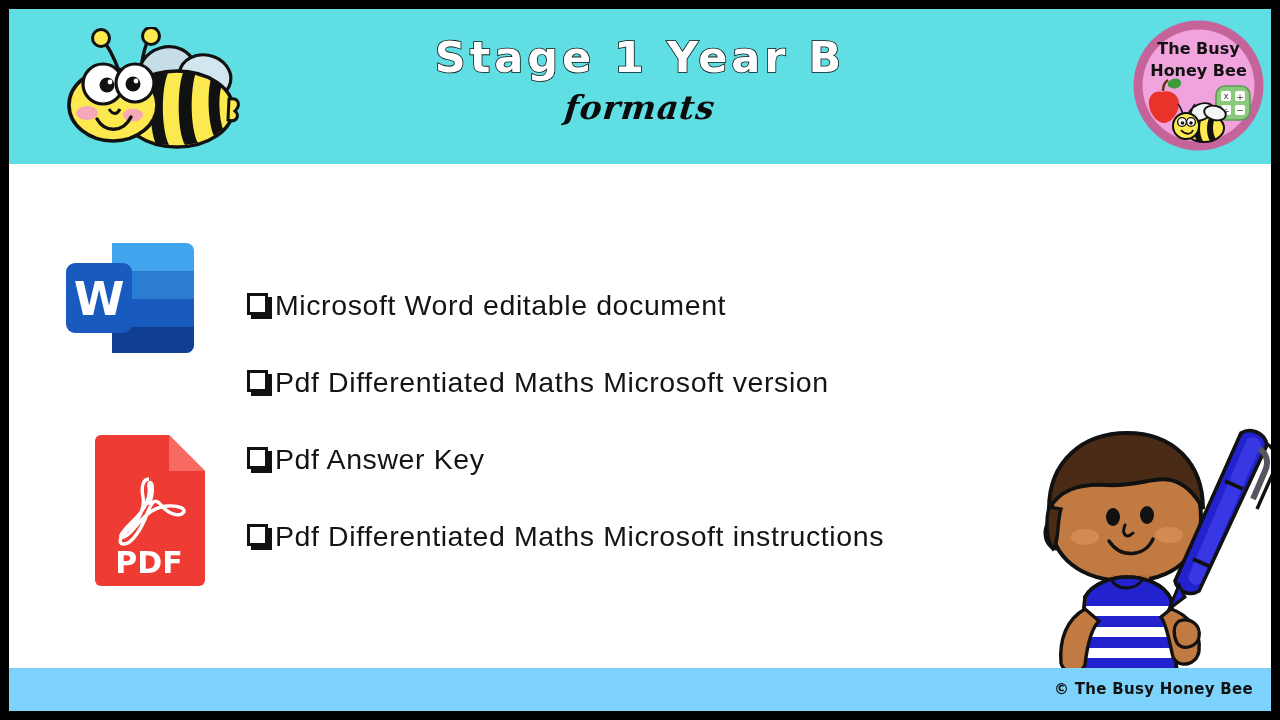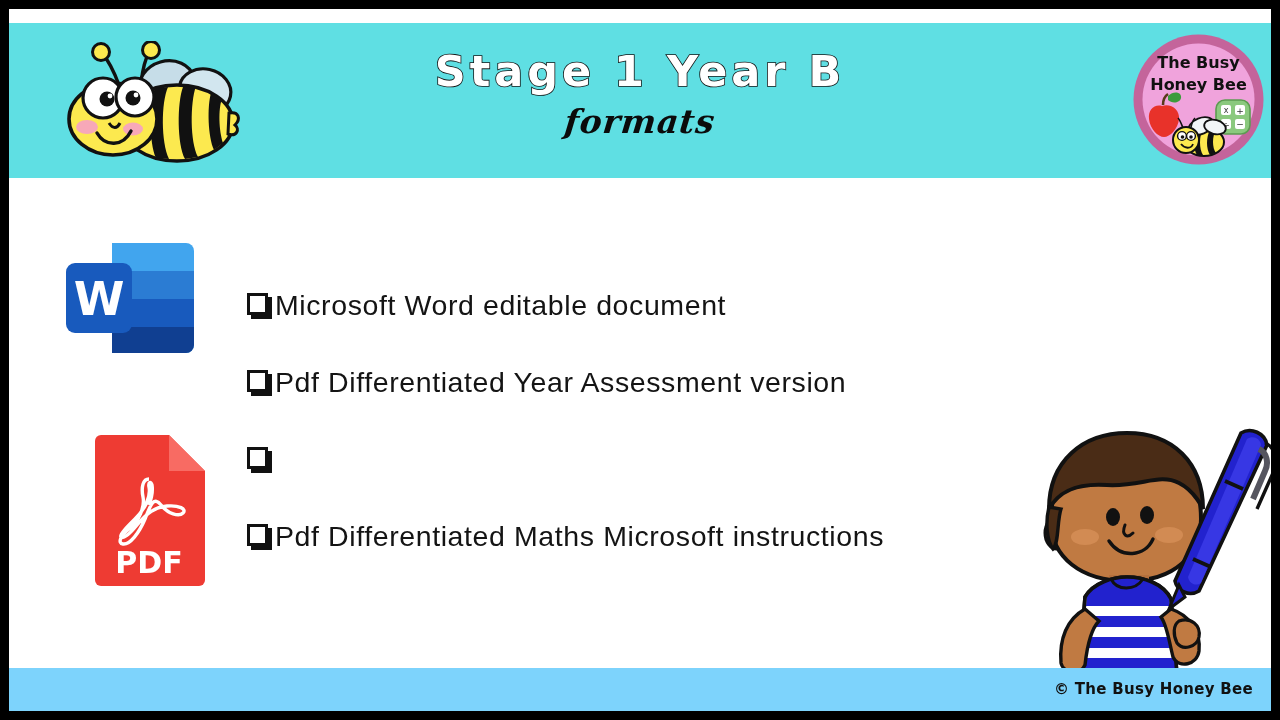--- a/index.html
+++ b/index.html
@@ -22,21 +22,20 @@
     overflow: hidden;
   }
 
   
   .header {
     position: absolute;
     left: 0; top: 0;
     width: 1262px;
     height: 155px;
     background: #5FDFE3;
-    margin-top: 14px;
   }
 
   .title-group {
     position: absolute;
     left: 0; top: 0;
     width: 1262px;
     text-align: center;
   }
 
   .main-title {
@@ -288,28 +287,29 @@
           <span class="box"></span>
       </span>
       <span class="check-label">Microsoft Word editable document</span>
     </div>
 
     <div class="check-row">
       <span class="checkbox">
         <span class="shadow"></span>
           <span class="box"></span>
       </span>
-      <span class="check-label">Pdf Differentiated Year Assessment version</span>
+      <span class="check-label">Pdf Differentiated Maths Microsoft version</span>
     </div>
 
     <div class="check-row">
       <span class="checkbox">
         <span class="shadow"></span>
           <span class="box"></span>
       </span>
+      <span class="check-label">Pdf Answer Key</span>
     </div>
 
     <div class="check-row">
       <span class="checkbox">
         <span class="shadow"></span>
           <span class="box"></span>
       </span>
       <span class="check-label">Pdf Differentiated Maths Microsoft instructions</span>
     </div>
   </div>

